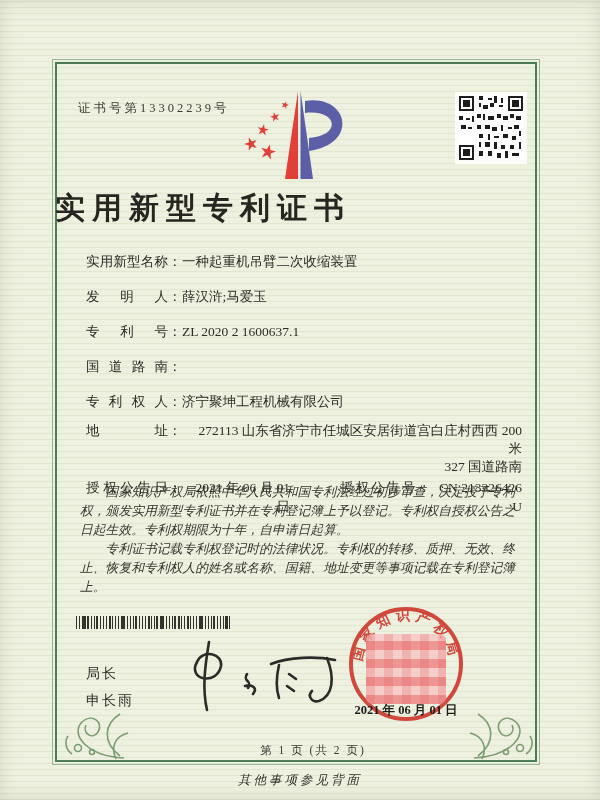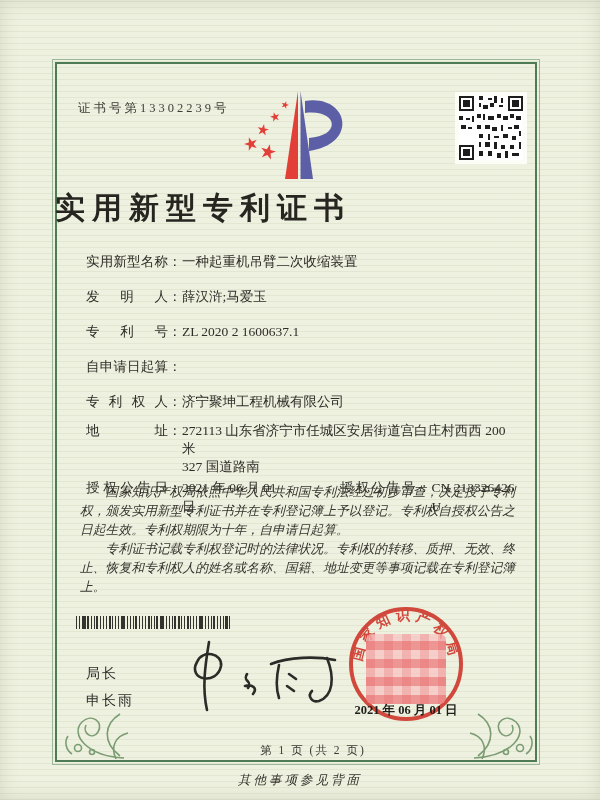--- a/index.html
+++ b/index.html
@@ -29,21 +29,21 @@
   .title { position:absolute; left:55px; top:188px; width:484px; 
            font-size:30px; font-weight:bold; letter-spacing:7px; color:#262520; }
 
   .fields { position:absolute; left:86px; top:252px; width:436px; font-size:13.5px; line-height:19px; }
   .row { display:flex; align-items:flex-start; margin-bottom:16px; }
   .row.tight { margin-bottom:11px; }
   .row.addr { margin-bottom:0; line-height:18px; }
   .row.last { margin-top:2px; }
   .lbl { display:inline-block; width:82px; text-align:justify; text-align-last:justify; flex:none; }
   .colon { flex:none; width:14px; }
-  .val { white-space:pre-line; }
+  .val { white-space:pre-line;text-align:right; }
   .grant2 { display:flex; margin-left:50px; }
   .grant2 .lbl2 { letter-spacing:2px; flex:none; }
 
   .paras { position:absolute; left:80px; top:483px; width:442px;
            font-size:12.8px; line-height:19px; font-style:italic; color:#35342e; }
   .paras p { text-indent:2em; }
 
   .barcode { position:absolute; left:76px; top:616px; width:154px; height:13px;
     background-image:
       repeating-linear-gradient(90deg,#34342f 0 1px,rgba(0,0,0,0) 1px 3px),
@@ -134,21 +134,21 @@
       <span class="lbl">发明人</span>
         <span class="colon">：</span>
       <span class="val">薛汉浒;马爱玉</span>
     </div>
     <div class="row">
       <span class="lbl">专利号</span>
         <span class="colon">：</span>
       <span class="val">ZL 2020 2 1600637.1</span>
     </div>
     <div class="row">
-      <span class="lbl">自申请日起算</span>
+      <span class="lbl">国道路南</span>
         <span class="colon">：</span>
     </div>
     <div class="row tight">
       <span class="lbl">专利权人</span>
         <span class="colon">：</span>
       <span class="val">济宁聚坤工程机械有限公司</span>
     </div>
     <div class="row addr">
       <span class="lbl">地址</span>
         <span class="colon">：</span>

